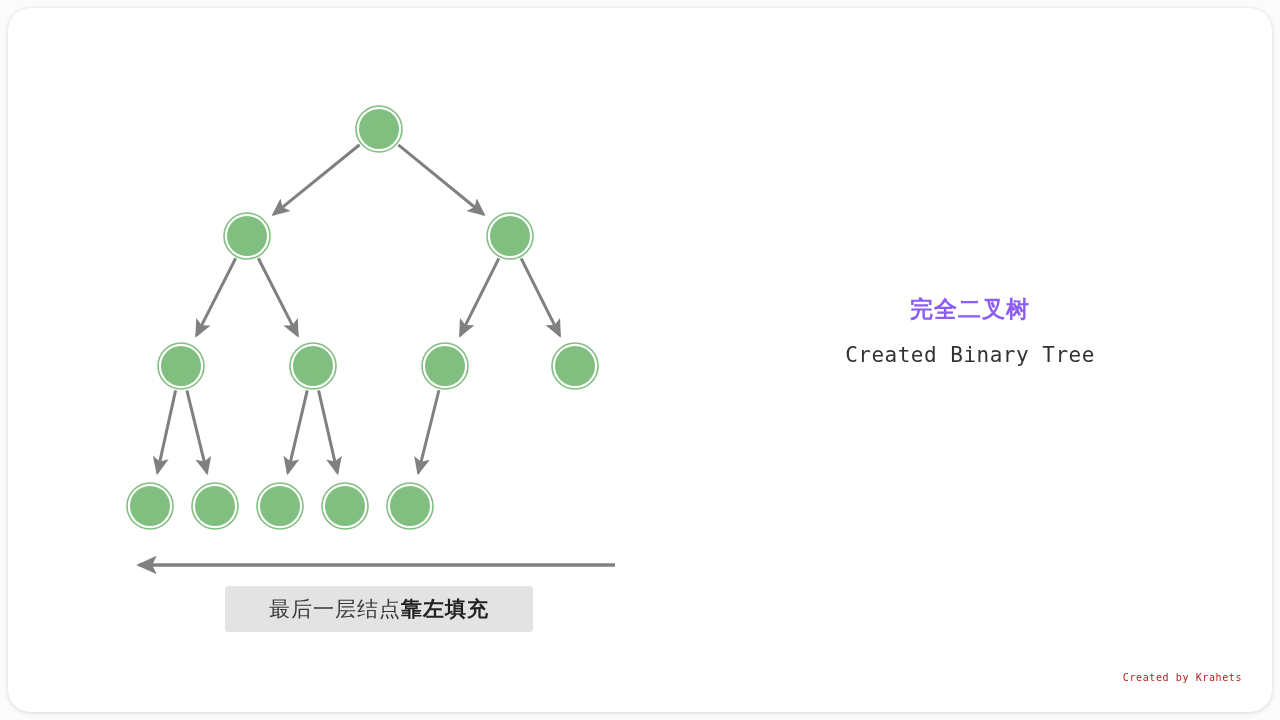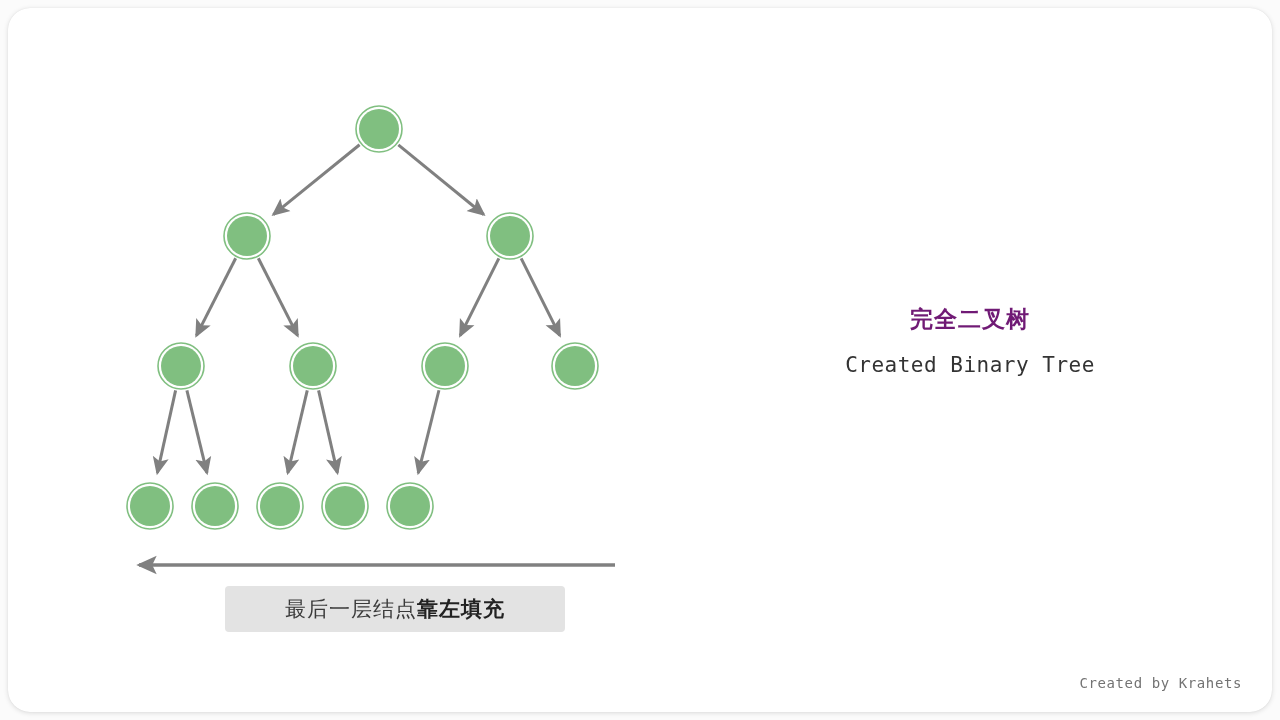--- a/index.html
+++ b/index.html
@@ -45,40 +45,40 @@
     position: absolute;
     left: 760px;
     top: 292px;
     width: 420px;
     text-align: center;
   }
   .caption-title {
     font-family: "Liberation Sans", sans-serif;
     font-weight: bold;
     font-size: 23px;
-    color: #701a75;
+    color: #8b5cf6;
     letter-spacing: 1px;
     line-height: 30px;
-    margin: 12px;
+    margin: 2px;
   }
   .caption-subtitle {
     font-family: "DejaVu Sans Mono", "Liberation Mono", monospace;
     font-size: 21px;
     color: #333333;
     letter-spacing: 0.5px;
     margin: 18px 0 0 0;
     line-height: 26px;
   }
 
   
   .badge {
     position: absolute;
     left: 225px;
     top: 586px;
-    width: 340px;
+    width: 308px;
     height: 46px;
     background: #e3e3e3;
     border-radius: 4px;
     display: flex;
     align-items: center;
     justify-content: center;
     box-sizing: border-box;
   }
   .badge-text {
     font-family: "Liberation Sans", sans-serif;
@@ -89,24 +89,24 @@
   }
   .badge-text .em {
     font-weight: bold;
     color: #222222;
   }
 
   
   .credit {
     position: absolute;
     right: 38px;
-    bottom: 29px;
+    bottom: 37px;
     font-family: "DejaVu Sans Mono", "Liberation Mono", monospace;
-    font-size: 14px;
-    color: #737373;
+    font-size: 10px;
+    color: #b91c1c;
     letter-spacing: 0.6px;
   }
 </style>
 </head>
 <body>
 
 <div id="canvas">
   <div id="card"></div>
 
   <svg id="diagram-svg" viewBox="0 0 1280 720" xmlns="http://www.w3.org/2000/svg">

